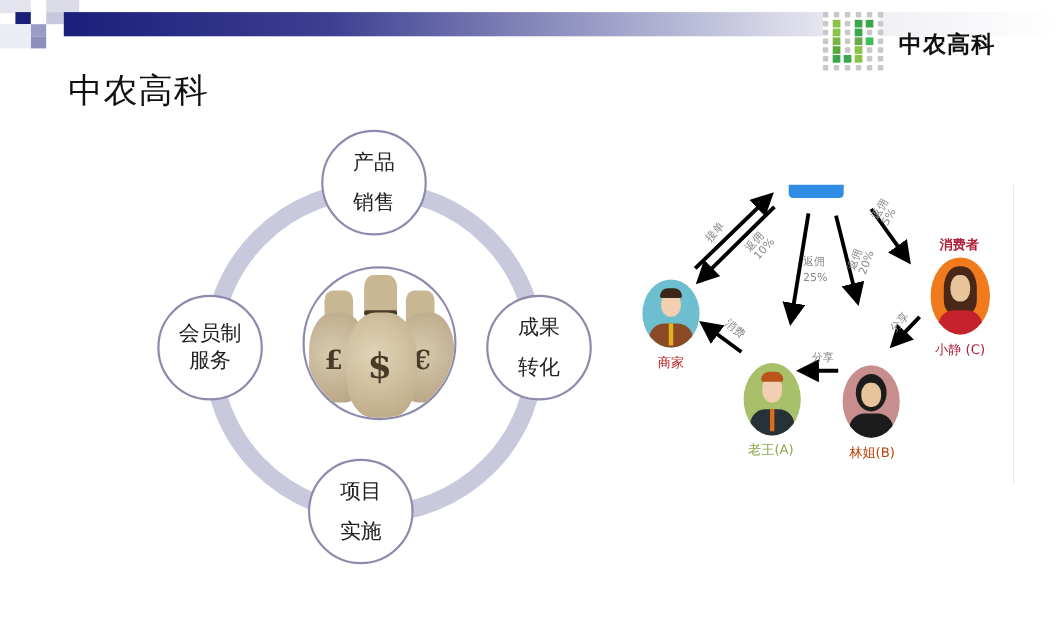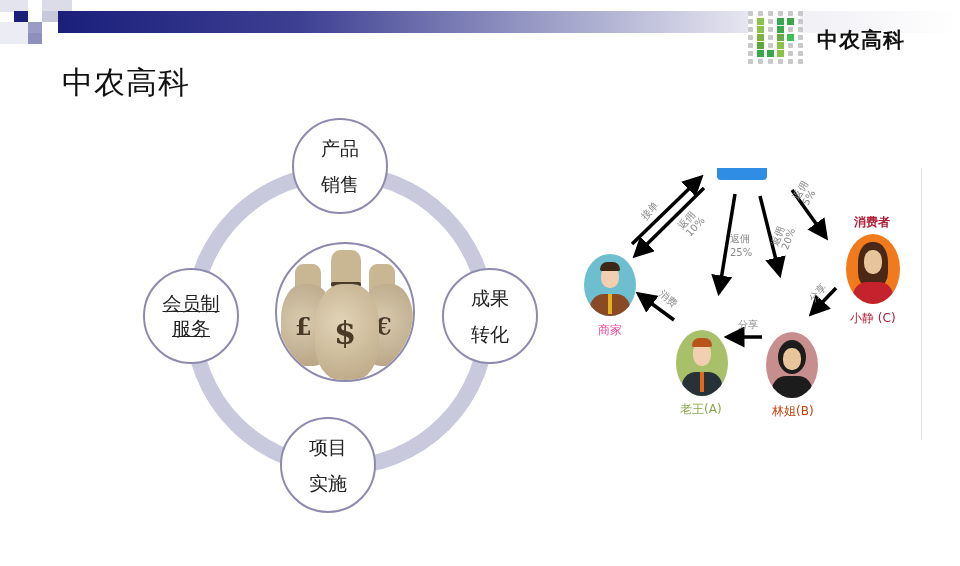--- a/index.html
+++ b/index.html
@@ -110,21 +110,21 @@
     <span>销售</span>
   </div>
   <div class="node" style="left:442px;top:268px;">
     <span>成果</span>
     <span>转化</span>
   </div>
   <div class="node" style="left:280px;top:417px;">
     <span>项目</span>
     <span>实施</span>
   </div>
-  <div class="node tight" style="left:143px;top:268px;text-decoration:underline;">
+  <div class="node tight" style="left:143px;top:268px;">
     <span>会员制</span>
     <span>服务</span>
   </div>
 </div>
 
 <div class="diagram">
   <div class="topbar"></div>
 
   <svg width="352" height="272" style="position:absolute;left:0;top:0;">
     <defs>
@@ -166,21 +166,21 @@
   <div class="lbl" style="left:88px;top:124px;transform:rotate(40deg);">消费</div>
   <div class="lbl" style="left:168px;top:150px;">分享</div>
   <div class="lbl" style="left:238px;top:118px;transform:rotate(-50deg);">分享</div>
 
   <div class="avatar" style="left:14px;top:86px;width:52px;height:62px;background:#6dbfcf;">
     <div style="position:absolute;left:17px;top:12px;width:18px;height:22px;border-radius:45%;background:#f1cfb0;"></div>
     <div style="position:absolute;left:16px;top:8px;width:20px;height:9px;border-radius:8px 8px 2px 2px;background:#3b2618;"></div>
     <div style="position:absolute;left:6px;top:40px;width:40px;height:24px;border-radius:14px 14px 0 0;background:#8a4a26;"></div>
     <div style="position:absolute;left:24px;top:40px;width:4px;height:20px;background:#e6b21c;"></div>
   </div>
-  <div class="pname" style="left:28px;top:154px;color:#ec4899;">商家</div>
+  <div class="pname" style="left:28px;top:154px;color:#b91c1c;">商家</div>
 
   <div class="avatar" style="left:106px;top:162px;width:52px;height:66px;background:#a9c06a;">
     <div style="position:absolute;left:17px;top:12px;width:18px;height:24px;border-radius:45%;background:#f1cfb0;"></div>
     <div style="position:absolute;left:16px;top:8px;width:20px;height:9px;border-radius:8px 8px 2px 2px;background:#b8541c;"></div>
     <div style="position:absolute;left:6px;top:42px;width:40px;height:26px;border-radius:14px 14px 0 0;background:#263238;"></div>
     <div style="position:absolute;left:24px;top:42px;width:4px;height:20px;background:#e06a1c;"></div>
   </div>
   <div class="pname" style="left:110px;top:233px;color:#8aa84a;">老王(A)</div>
 
   <div class="avatar" style="left:196px;top:164px;width:52px;height:66px;background:#c88e8e;">

